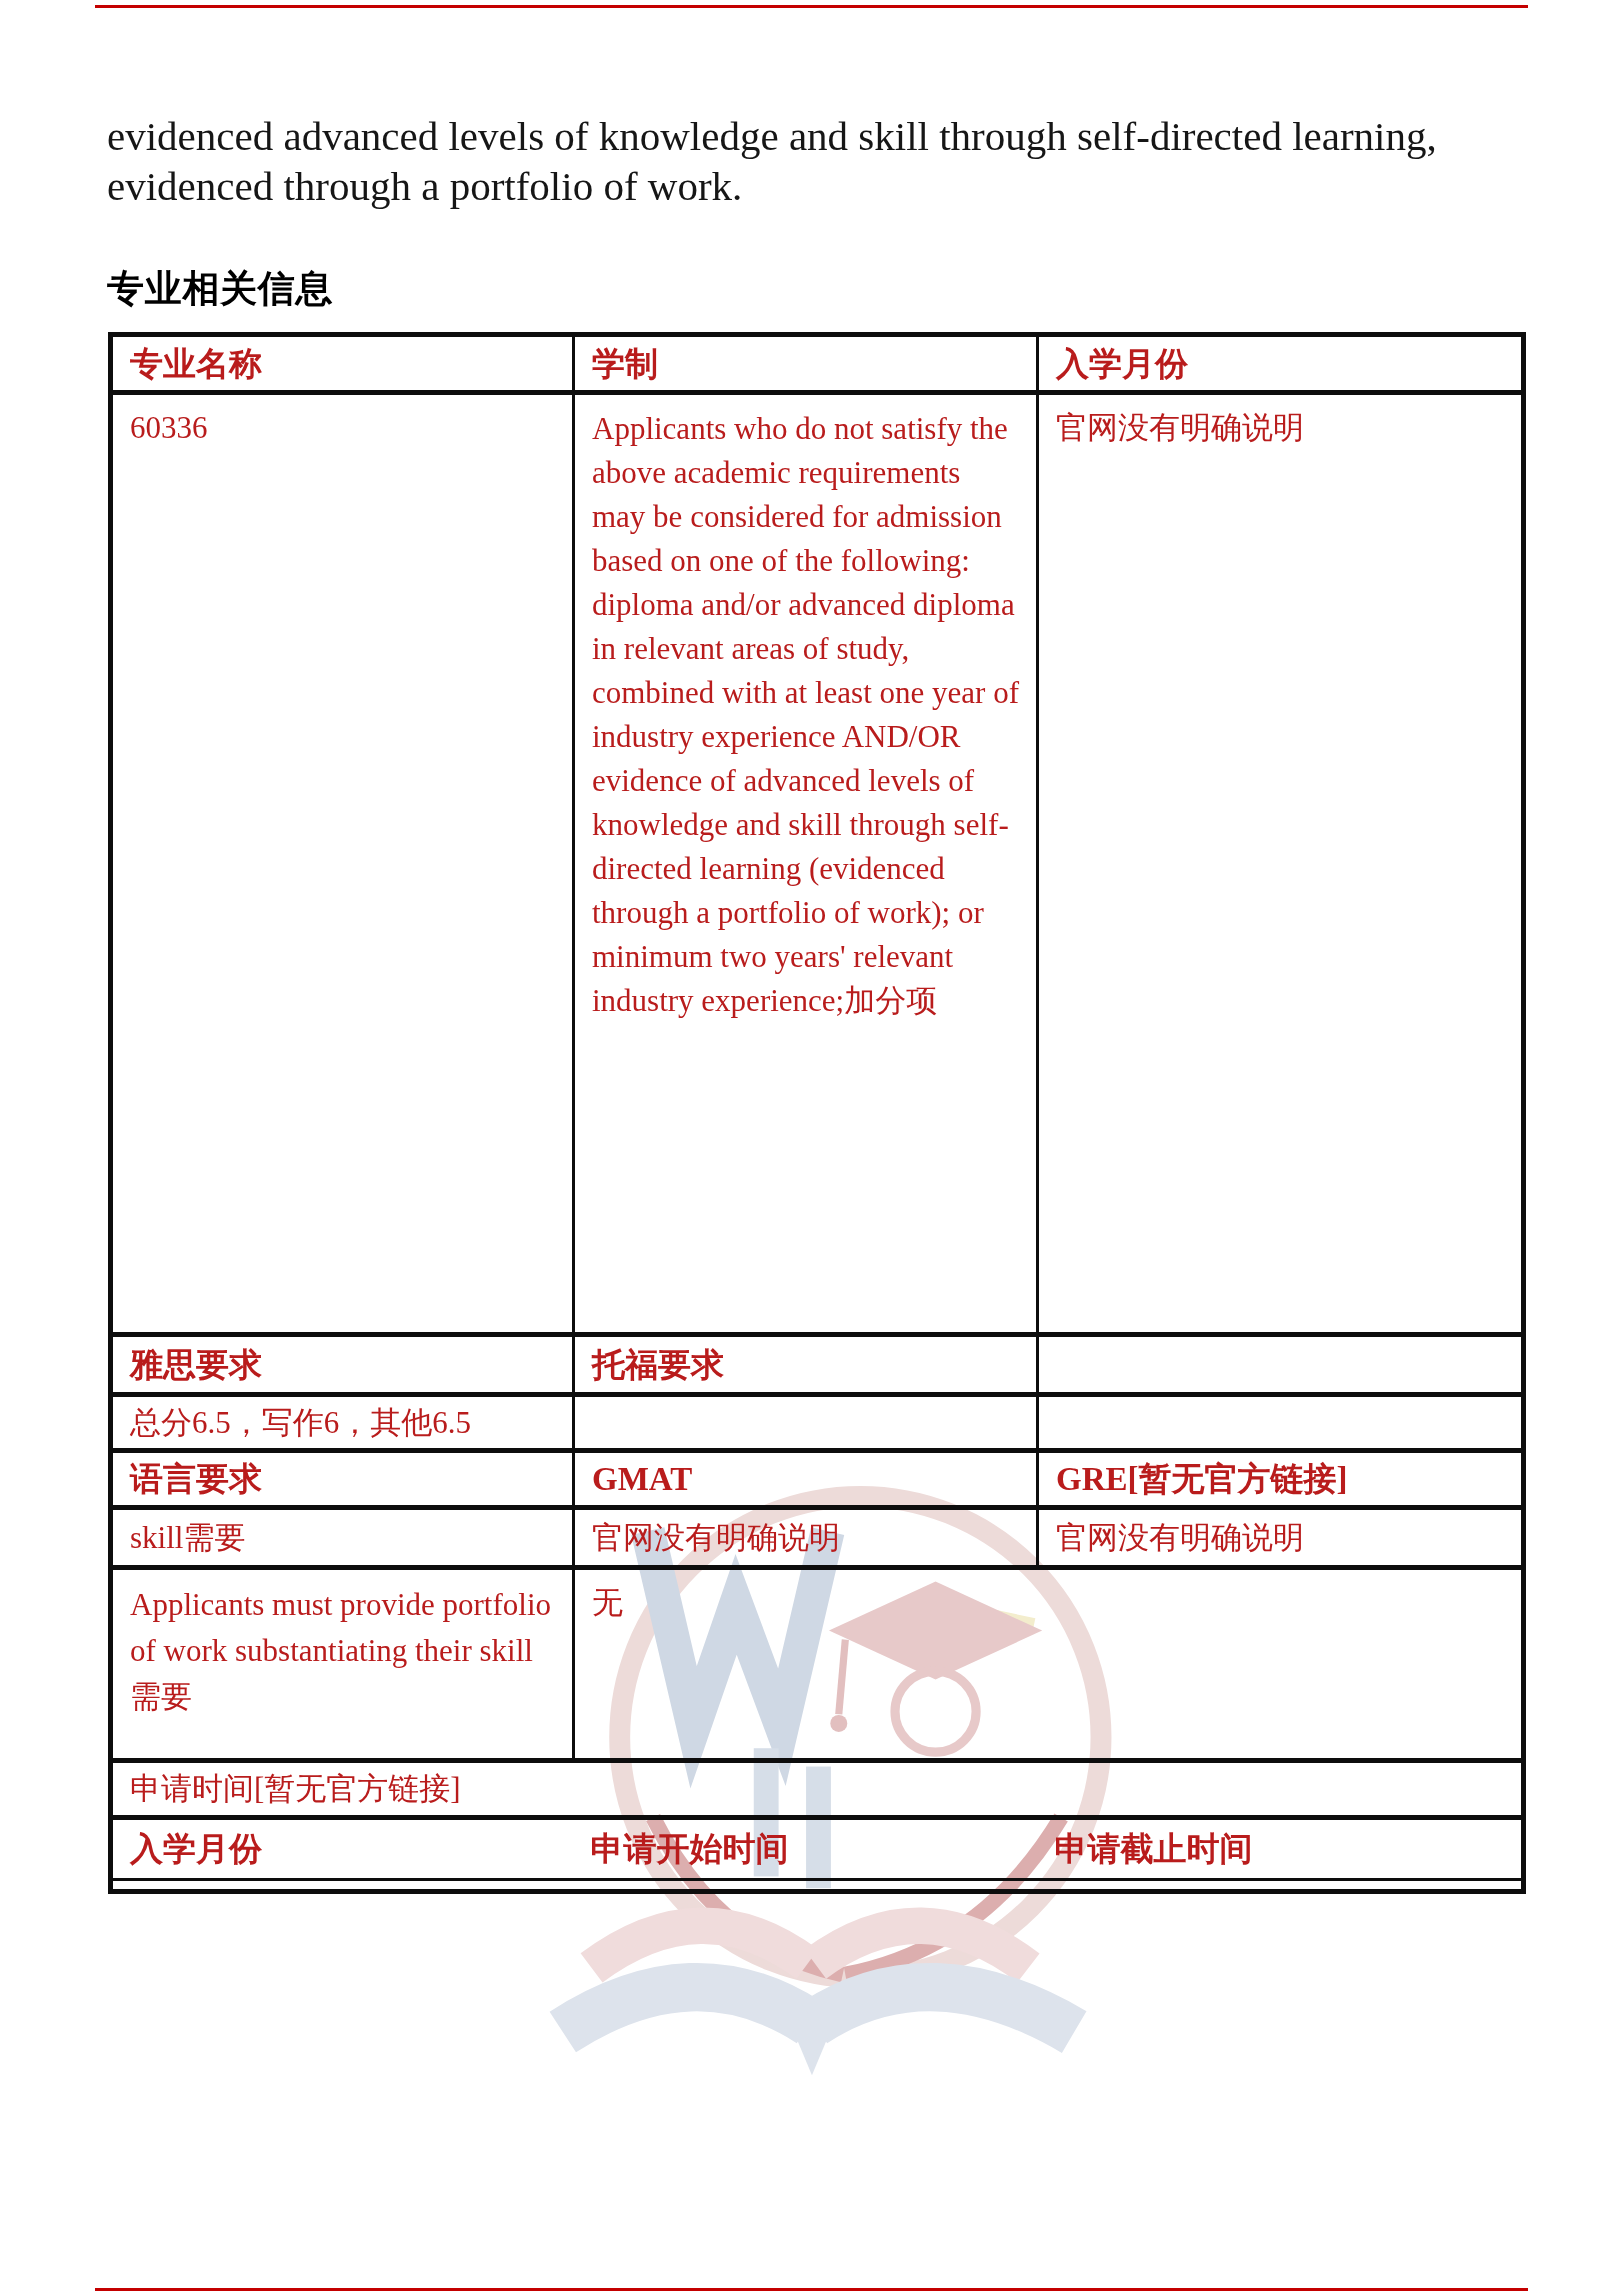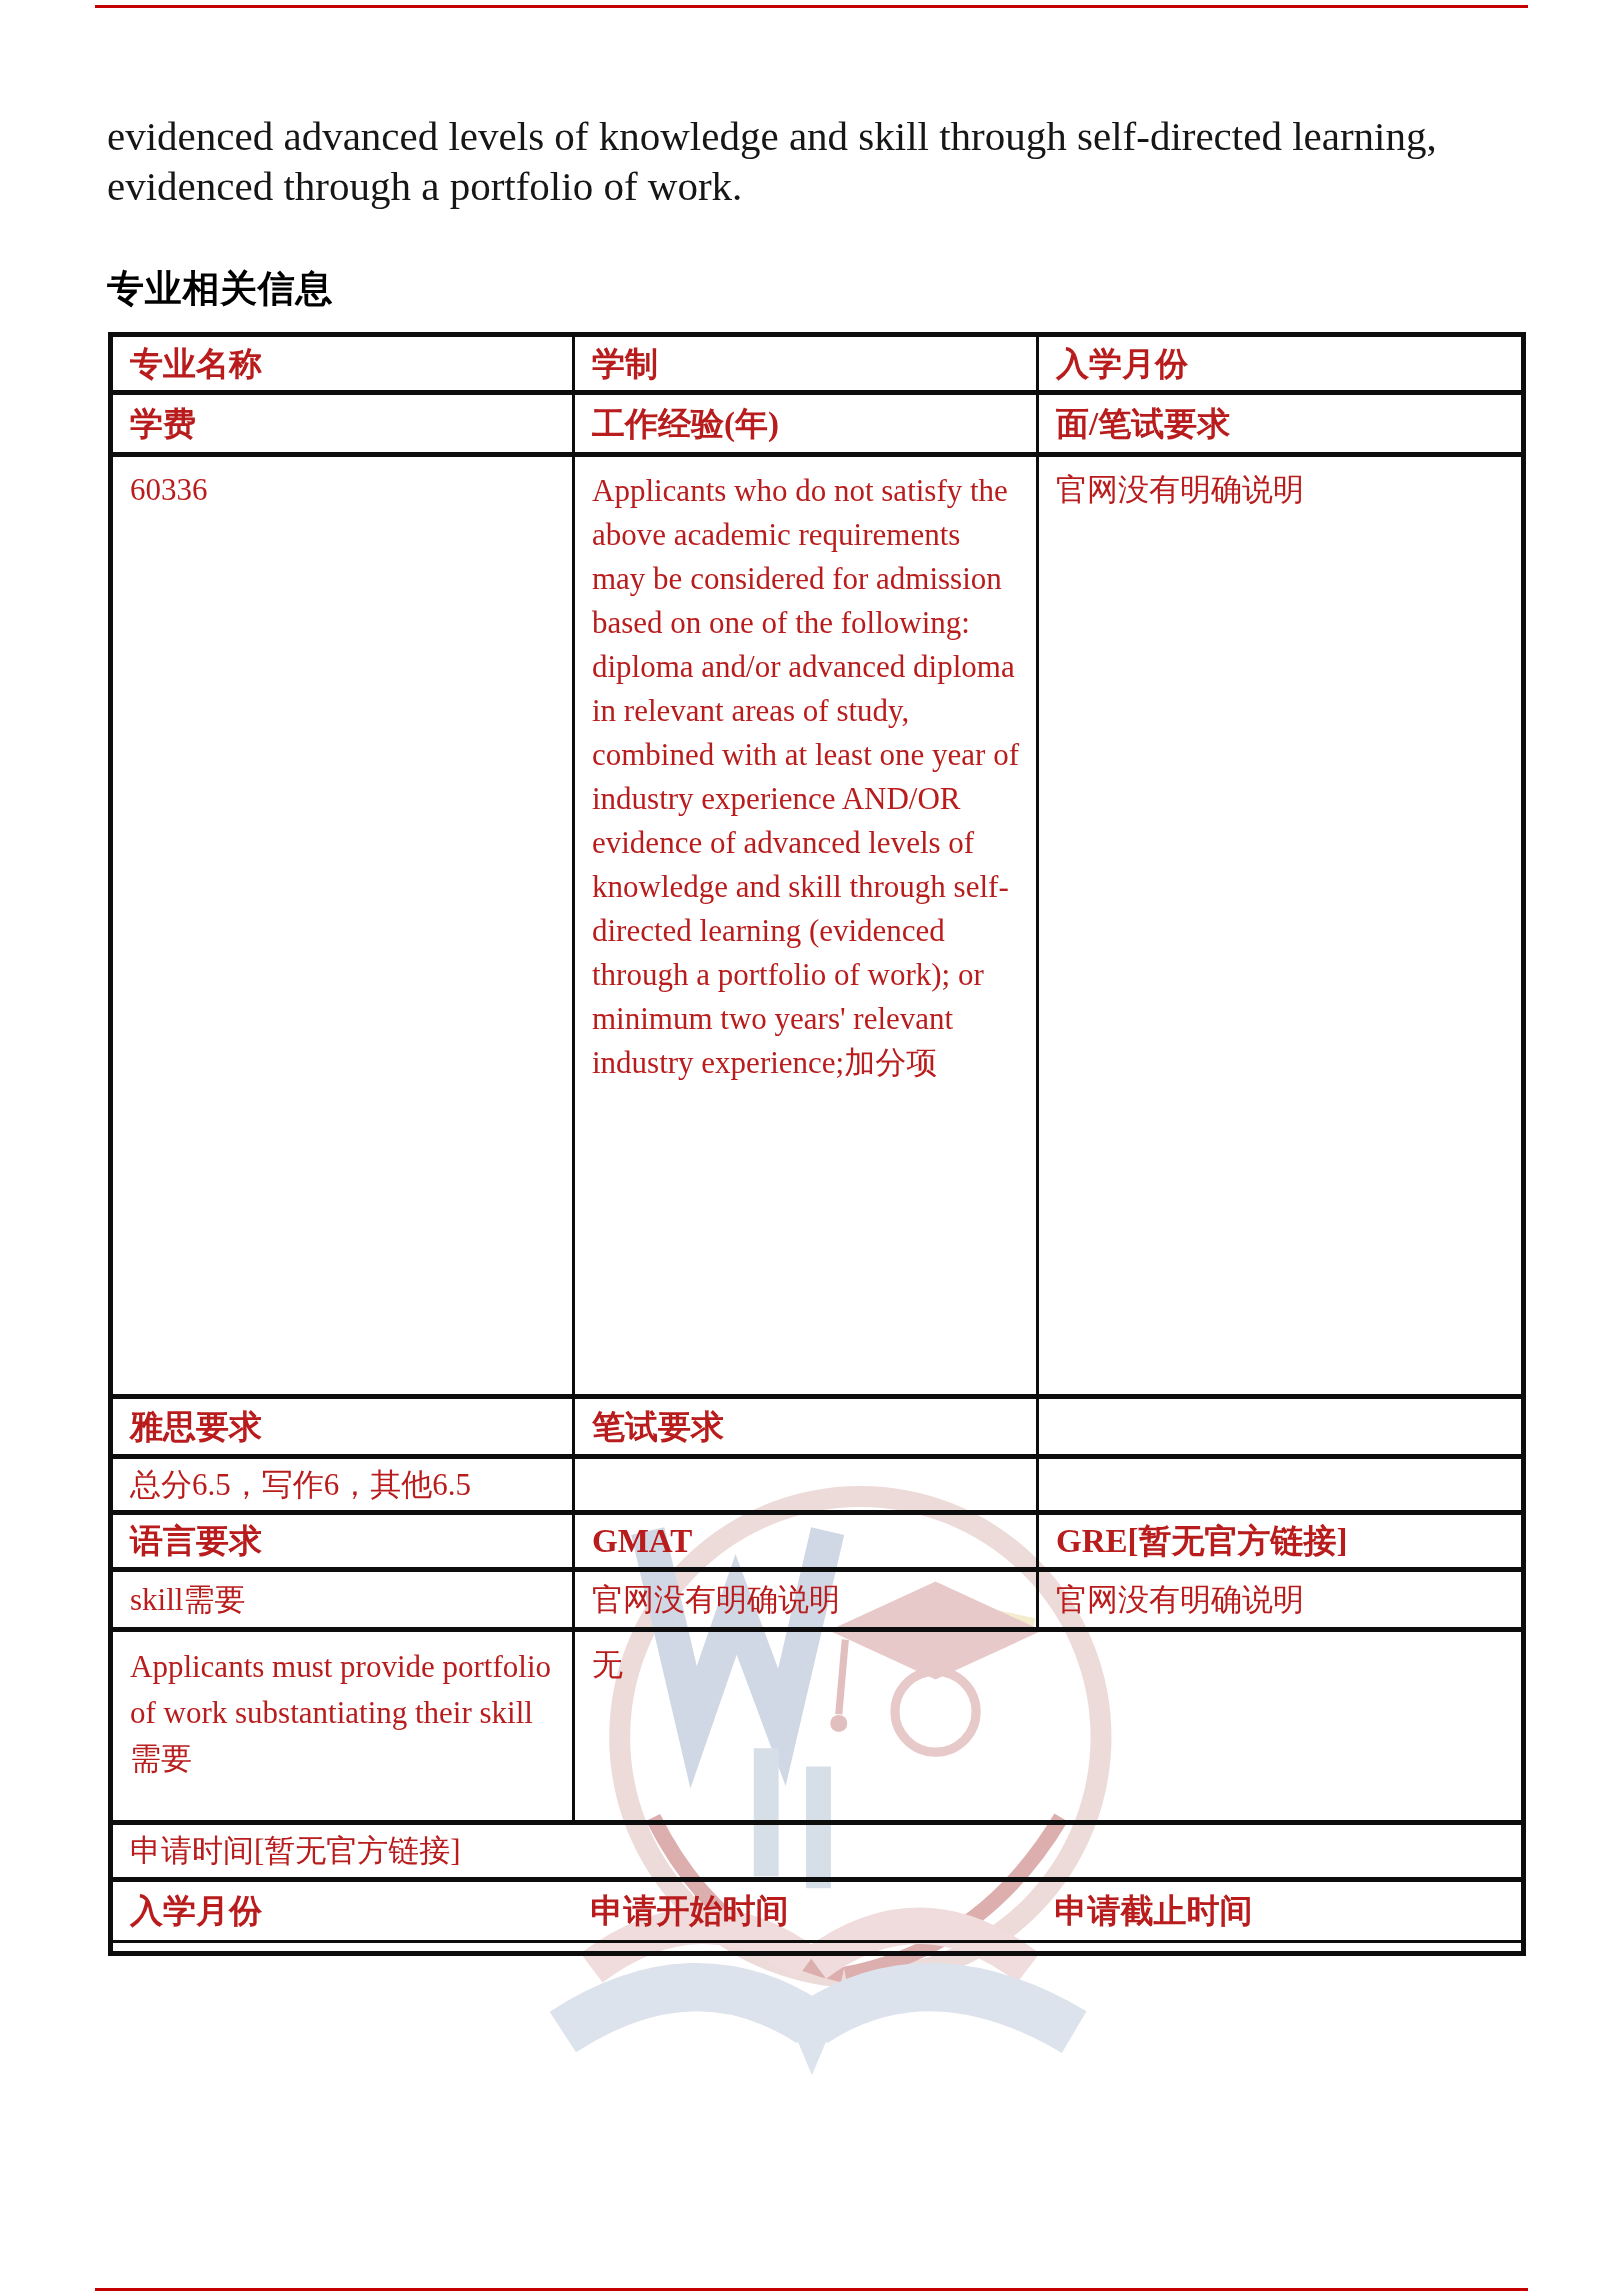--- a/index.html
+++ b/index.html
@@ -83,37 +83,32 @@
     </colgroup>
 
   <tbody>
       <tr style="height:58px">
     <td class="hd">专业名称</td>
     <td class="hd">学制</td>
     <td class="hd">入学月份</td>
   </tr>
 
 
-  <tr style="height:62px">
-    <td class="hd">学费</td>
-    <td class="hd">工作经验(年)</td>
-    <td class="hd">面/笔试要求</td>
-  </tr>
 
   <tr class="tall" style="height:942px">
     <td>60336</td>
     <td class="multiline">Applicants who do not satisfy the above academic requirements may be considered for admission based on one of the following:
 diploma and/or advanced diploma in relevant areas of study, combined with at least one year of industry experience AND/OR evidence of advanced levels of knowledge and skill through self-directed learning (evidenced through a portfolio of work); or
 minimum two years' relevant industry experience;加分项</td>
     <td>官网没有明确说明</td>
   </tr>
 
   <tr style="height:60px">
     <td class="hd">雅思要求</td>
-    <td class="hd">笔试要求</td>
+    <td class="hd">托福要求</td>
     <td></td>
   </tr>
 
   <tr style="height:56px">
     <td>总分6.5，写作6，其他6.5</td>
     <td></td>
     <td></td>
   </tr>
 
   <tr style="height:57px">

